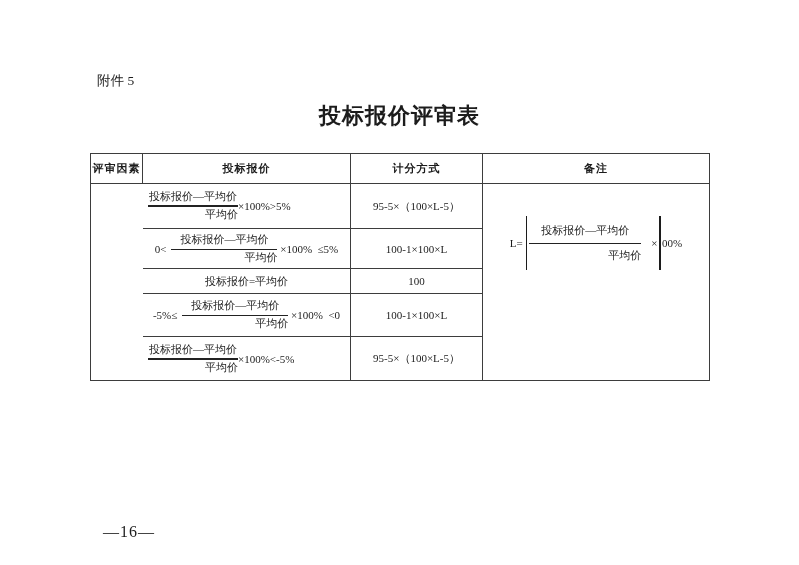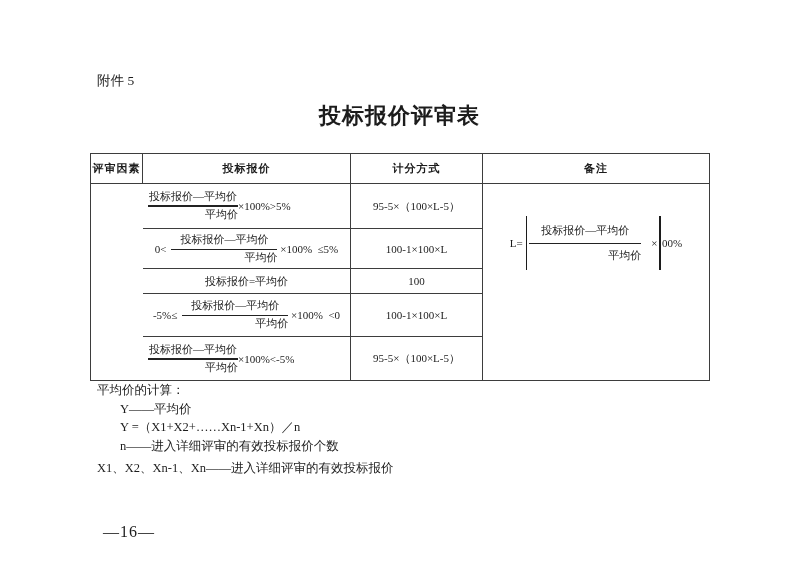--- a/index.html
+++ b/index.html
@@ -142,23 +142,16 @@
           <span class="den">平均价</span>
         </span>
         <span class="ltimes">×</span>
         <span class="vbar rgt"></span>
         <span>00%</span>
       </div>
     </div>
 
   </div>
 
-  <div class="footnotes">
-    <div>平均价的计算：</div>
-    <div class="indent">Y——平均价</div>
-    <div class="indent">Y =（X1+X2+……Xn-1+Xn）／n</div>
-    <div class="indent">n——进入详细评审的有效投标报价个数</div>
-    <div class="fn-last">X1、X2、Xn-1、Xn——进入详细评审的有效投标报价</div>
-  </div>
 
   <div class="page-number">—16—</div>
 
 </div>
 
 </body></html>

